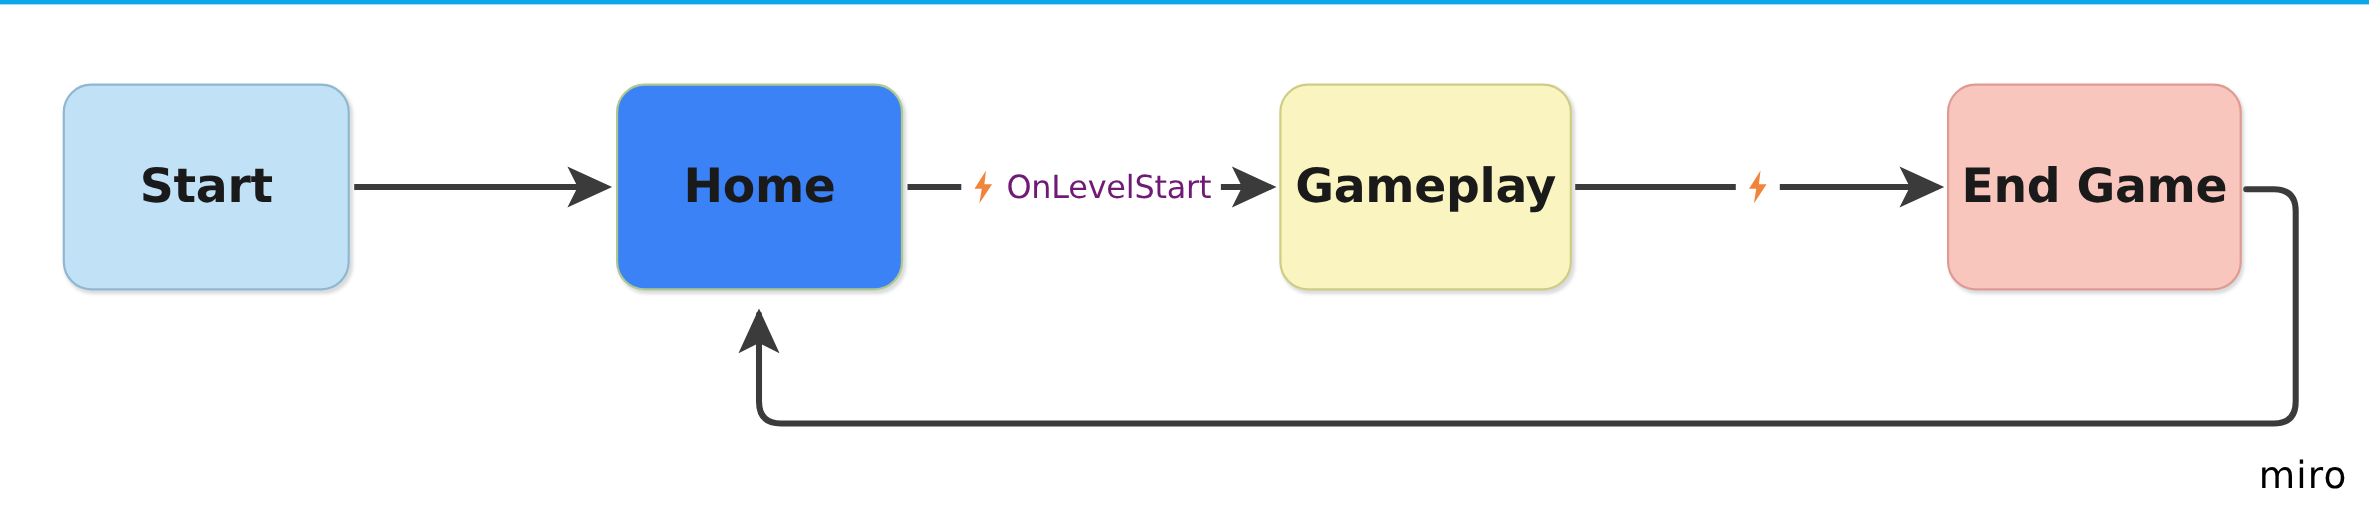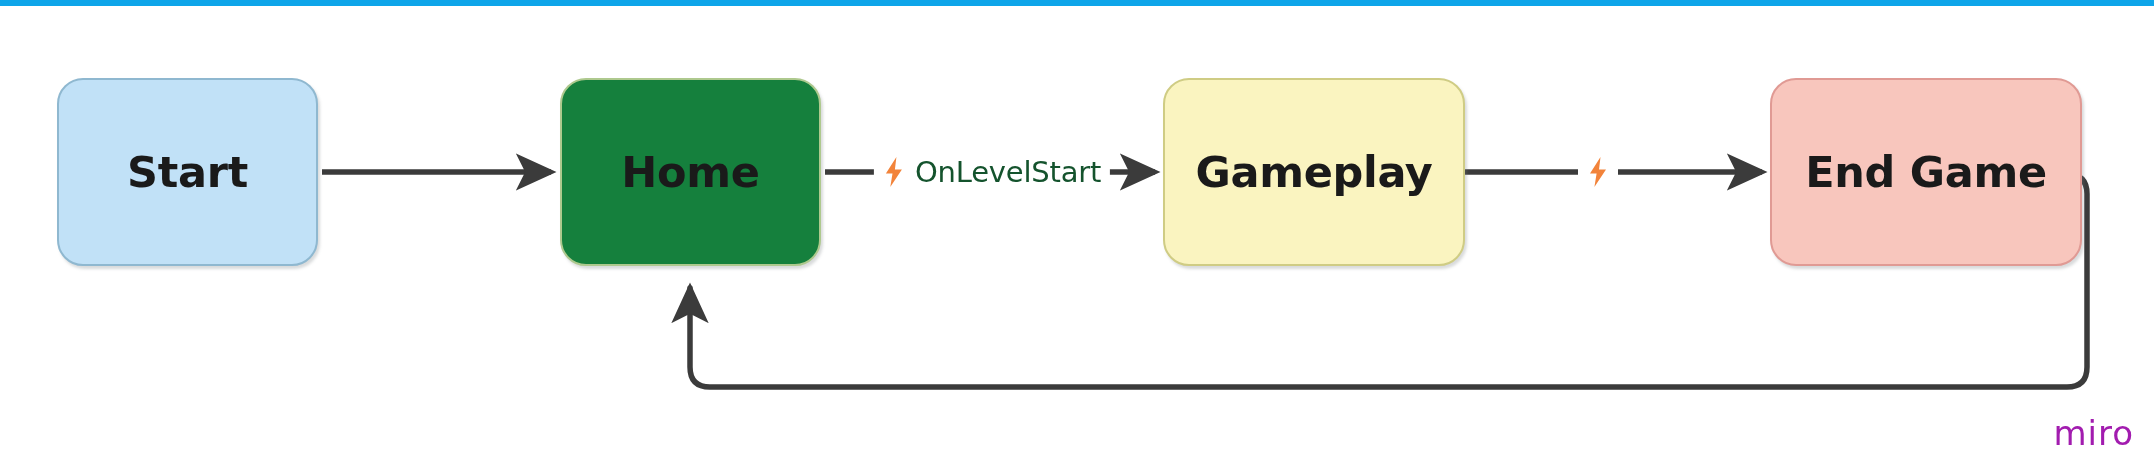--- a/index.html
+++ b/index.html
@@ -8,21 +8,21 @@
     background: #ffffff;
   }
   body {
     font-family: "Liberation Sans", sans-serif;
   }
   #canvas {
     position: relative;
     width: 2154px;
     height: 464px;
     background: #ffffff;
-    border-top: 6px solid #0ea5e9;
+    border-top: 4px solid #0ea5e9;
     box-sizing: border-box;
     overflow: hidden;
     text-decoration: underline;
   }
   #edges-layer {
     position: absolute;
     left: 0;
     top: 0;
     width: 2154px;
     height: 464px;
@@ -54,36 +54,36 @@
     gap: 10px;
     background: #ffffff;
     padding: 0 9px;
     transform: translate(-50%, -50%);
     white-space: nowrap;
   }
   .edge-label-text {
     font-family: "DejaVu Sans", "Liberation Sans", sans-serif;
     font-size: 29px;
     font-weight: normal;
-    color: #14532d;
+    color: #701a75;
     letter-spacing: -0.2px;
   }
   .bolt-icon {
     display: inline-block;
     width: 22px;
     height: 30px;
     flex: 0 0 auto;
   }
   .watermark {
     position: absolute;
     right: 20px;
     bottom: 14px;
     font-family: "DejaVu Sans", "Liberation Sans", sans-serif;
     font-size: 34px;
-    color: #a21caf;
+    color: #000000;
     letter-spacing: 1px;
     line-height: 1;
   }
 </style>
 </head>
 <body>
 
 <div id="canvas">
 
   <svg id="edges-layer" viewBox="0 0 2154 464" width="2154" height="464" xmlns="http://www.w3.org/2000/svg">
@@ -114,29 +114,29 @@
                L 710 381
                Q 690 381 690 361
                L 690 282" fill="none" stroke="#3b3b3b" stroke-width="5.5" stroke-linecap="round" stroke-linejoin="round" marker-end="url(#arrowhead)"></path>
     </g>
   </svg>
 
   <div class="node" style="left:57px; top:72px; width:261px; height:188px; background:#c1e1f7; border-color:#8fb8d0;">
     <span class="node-label">Start</span>
   </div>
 
-  <div class="node" style="left:560px; top:72px; width:261px; height:188px; background:#15803d; border-color:#aec98e;">
+  <div class="node" style="left:560px; top:72px; width:261px; height:188px; background:#3b82f6; border-color:#aec98e;">
     <span class="node-label">Home</span>
   </div>
 
-  <div class="node" style="left:1163px; top:72px; width:302px; height:188px; background:#faf4c0; border-color:#cfcc84;">
+  <div class="node" style="left:1163px; top:72px; width:266px; height:188px; background:#faf4c0; border-color:#cfcc84;">
     <span class="node-label">Gameplay</span>
   </div>
 
-  <div class="node" style="left:1770px; top:72px; width:312px; height:188px; background:#f8c6bd; border-color:#e09a94;">
+  <div class="node" style="left:1770px; top:72px; width:268px; height:188px; background:#f8c6bd; border-color:#e09a94;">
     <span class="node-label">End Game</span>
   </div>
 
   <div class="edge-label" style="left:992px; top:166px;">
     <span class="bolt-icon">
       <svg viewBox="0 0 22 30" width="22" height="30" xmlns="http://www.w3.org/2000/svg">
         <path d="M13.5 0 L3 16.5 L9.6 16.5 L7.4 30 L19 12.4 L12 12.4 Z" fill="#f2833a"></path>
       </svg>
     </span>
     <span class="edge-label-text">OnLevelStart</span>

